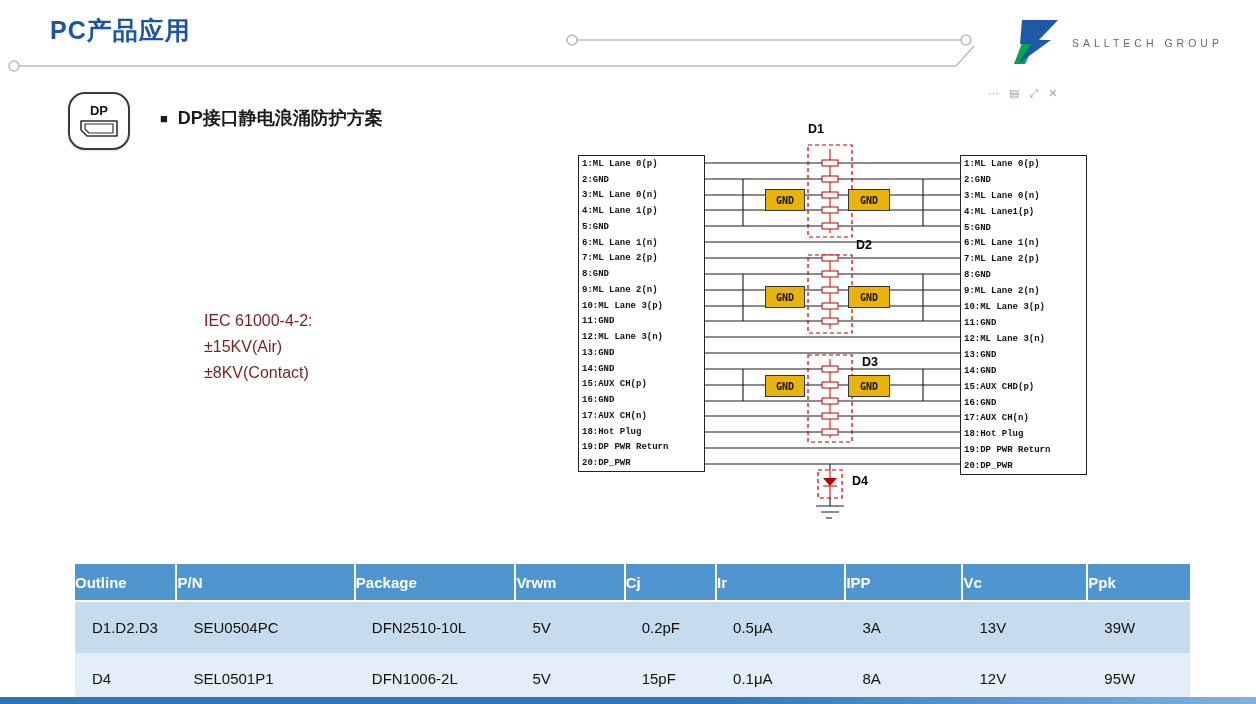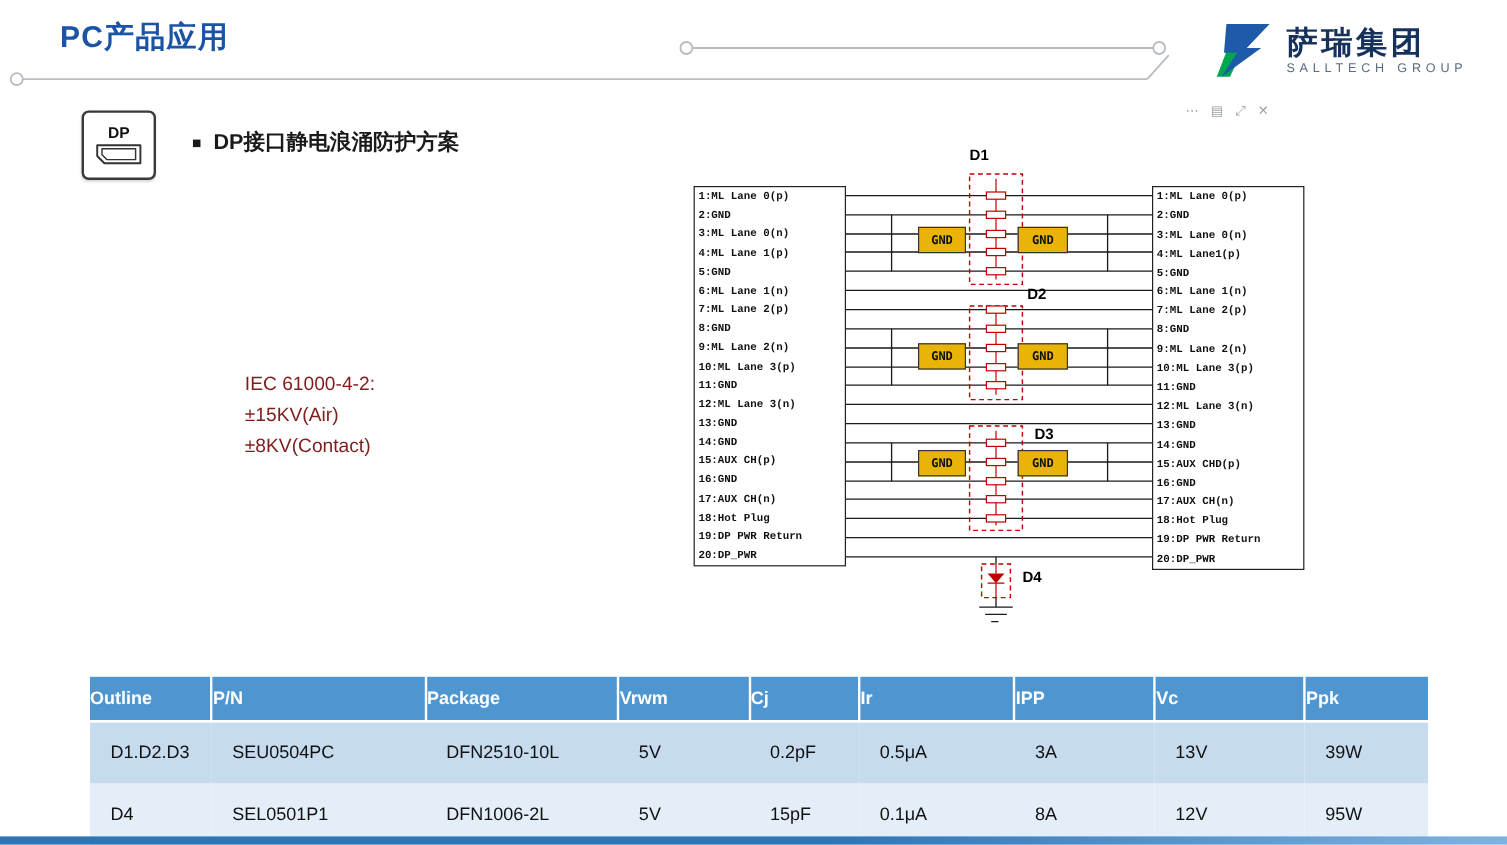--- a/index.html
+++ b/index.html
@@ -16,21 +16,21 @@
 
   .title{position:absolute;left:50px;top:14px;margin:0;font-size:25px;font-weight:bold;
          color:var(--accent);letter-spacing:1px}
 
   .logo{position:absolute;left:1008px;top:18px;display:flex;align-items:center;gap:10px}
   .logo-text{display:flex;flex-direction:column}
   .logo-cn{font-size:26px;font-weight:bold;color:#16325c;letter-spacing:3px;line-height:1.1}
   .logo-en{font-size:10.5px;color:#5a6b7b;letter-spacing:4px;margin-top:2px}
 
   .dp-badge{position:absolute;left:68px;top:92px;width:62px;height:58px;border:2px solid #3a3a3a;
-            border-radius:6px;background:#fff;display:flex;flex-direction:column;align-items:center;
+            border-radius:17px;background:#fff;display:flex;flex-direction:column;align-items:center;
             justify-content:center;gap:2px;box-shadow:0 1px 2px rgba(0,0,0,.15)}
   .dp-badge .lbl{font-size:13px;font-weight:bold;color:#111;line-height:1}
 
   .section-title{position:absolute;left:160px;top:106px;display:flex;align-items:center;gap:10px;
                  font-size:18px;font-weight:bold;color:#1a1a1a}
   .section-title .bullet{font-size:13px;line-height:1}
 
   .spec{position:absolute;left:204px;top:308px;font-size:16px;color:#7f1d1d;line-height:26px}
 
   .mini-toolbar{position:absolute;left:988px;top:88px;display:flex;align-items:center;gap:10px;
@@ -84,21 +84,20 @@
   </svg>
 
   <h1 class="title">PC产品应用</h1>
 
   <div class="logo">
     <svg width="54" height="48" viewBox="0 0 54 48">
       <path d="M6 46 L22 4 L32 14 L17 46 Z" fill="#00a650"></path>
       <path d="M14 2 H50 L31 22 H43 L10 46 L23 26 H12 Z" fill="#1e5aa8"></path>
     </svg>
     <div class="logo-text">
-      <div class="logo-cn">萨瑞集团</div>
       <div class="logo-en">SALLTECH GROUP</div>
     </div>
   </div>
 
   <div class="dp-badge">
     <div class="lbl">DP</div>
     <svg width="42" height="20" viewBox="0 0 42 20">
       <path d="M3 2 H39 V17 H9 L3 11 Z" fill="none" stroke="#333" stroke-width="1.6" stroke-linejoin="round"></path>
       <path d="M7 5 H35 V14 H11 L7 10 Z" fill="none" stroke="#333" stroke-width="1.2" stroke-linejoin="round"></path>
     </svg>

